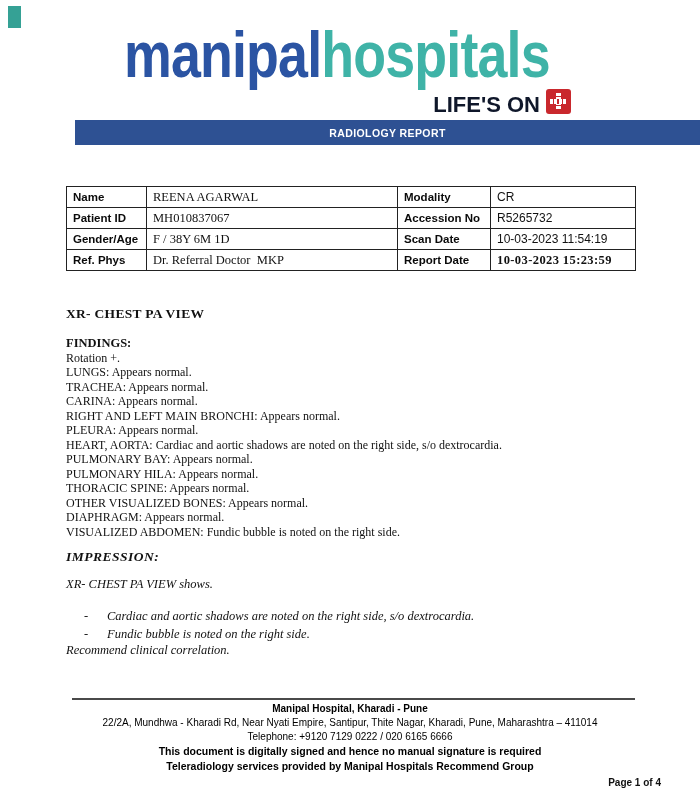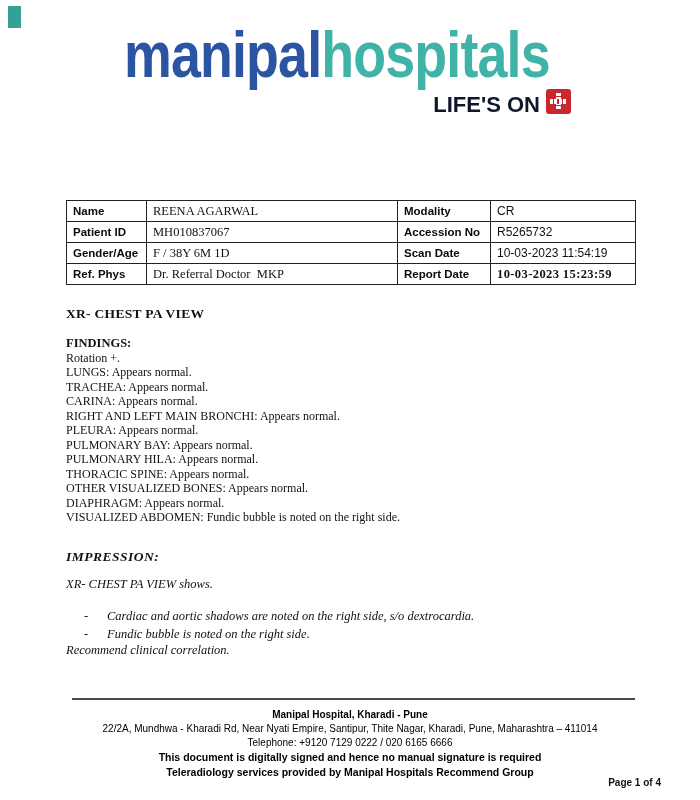--- a/index.html
+++ b/index.html
@@ -27,21 +27,21 @@
   .plus-h{position:absolute;left:4px;top:10px;width:17px;height:5px;
     background:repeating-linear-gradient(to right,#fff 0 3px,#c9282d 3px 4.5px);}
   
   .banner{
     position:absolute;left:75px;top:120px;width:625px;height:25px;background:#2e5193;
     display:flex;align-items:center;justify-content:center;
   }
   .banner span{color:#ffffff;font-size:10.5px;font-weight:700;letter-spacing:0.4px;}
   
   table.info{
-    position:absolute;left:66px;top:200px;border-collapse:collapse;table-layout:fixed;width:569px;border-radius:23px;
+    position:absolute;left:66px;top:186px;border-collapse:collapse;table-layout:fixed;width:569px;border-radius:23px;
   }
   table.info td{border:1.5px solid #222;height:20px;padding:0 0 0 6px;vertical-align:middle;overflow:hidden;white-space:pre;}
   td.lbl{font-family:"Liberation Sans",sans-serif;font-weight:700;font-size:11.5px;color:#0a0a0a;}
   td.vserif{font-family:"Liberation Serif",serif;font-size:12.5px;padding-left:9px;}
   td.vsans{font-family:"Liberation Sans",sans-serif;font-size:12px;padding-left:7px;}
   td.vserifb{font-family:"Liberation Serif",serif;font-size:12.5px;font-weight:700;letter-spacing:0.4px;padding-left:9px;}
   
   .serif{font-family:"Liberation Serif",serif;}
   .exam-title{position:absolute;left:66px;top:306px;font-size:13.5px;font-weight:700;letter-spacing:0.3px;}
   .findings{position:absolute;left:66px;top:336px;width:560px;font-size:12px;line-height:14.5px;}
@@ -49,21 +49,21 @@
   .impression-hd{position:absolute;left:66px;top:549px;font-size:13.5px;font-weight:700;letter-spacing:0.5px;font-style:italic;}
   .italic{font-style:italic;}
   .impression-intro{position:absolute;left:66px;top:577px;font-size:12.5px;}
   .bullets{position:absolute;left:84px;top:607px;width:540px;font-size:12.5px;line-height:18px;}
   .bullet{display:flex;}
   .bullet .dash{width:23px;flex:0 0 23px;}
   .impression-note{position:absolute;left:66px;top:643px;font-size:12.5px;}
   
   .footer-rule{position:absolute;left:72px;top:698px;width:563px;border-top:2px solid #4a4a4a;}
   .footer{position:absolute;left:40px;top:702px;width:620px;text-align:center;color:#000;}
-  .f-name{font-size:10px;font-weight:700;line-height:14px;margin-top:6px;}
+  .f-name{font-size:10px;font-weight:700;line-height:14px;}
   .f-addr{font-size:10px;line-height:13.5px;}
   .f-tel{font-size:10px;line-height:13.5px;}
   .f-sign{font-size:10.5px;font-weight:700;line-height:15px;margin-top:1px;}
   .f-tele{font-size:10.5px;font-weight:700;line-height:15px;}
   .page-num{position:absolute;right:67px;top:777px;font-size:10px;font-weight:700;}
 </style>
 </head>
 <body>
 
 <div class="page">
@@ -72,20 +72,23 @@
 
   <div class="logo"><span class="blue">manipal</span><span class="teal">hospitals</span></div>
 
   <div class="tagline">LIFE'S ON</div>
 
   <div class="plus-icon">
     <div class="plus-v"></div>
     <div class="plus-h"></div>
   </div>
 
+  <div class="banner">
+    <span>RADIOLOGY REPORT</span>
+  </div>
 
   <table class="info">
     <colgroup>
         <col style="width:80px">
         <col style="width:251px">
         <col style="width:93px">
         <col style="width:145px">
       </colgroup>
     <tbody>
         <tr>
@@ -118,20 +121,21 @@
   <div class="exam-title serif">XR- CHEST PA VIEW</div>
 
   <div class="findings serif">
     <div class="hd">FINDINGS:</div>
     <div>Rotation +.</div>
     <div>LUNGS: Appears normal.</div>
     <div>TRACHEA: Appears normal.</div>
     <div>CARINA: Appears normal.</div>
     <div>RIGHT AND LEFT MAIN BRONCHI: Appears normal.</div>
     <div>PLEURA: Appears normal.</div>
+    <div>HEART, AORTA: Cardiac and aortic shadows are noted on the right side, s/o dextrocardia.</div>
     <div>PULMONARY BAY: Appears normal.</div>
     <div>PULMONARY HILA: Appears normal.</div>
     <div>THORACIC SPINE: Appears normal.</div>
     <div>OTHER VISUALIZED BONES: Appears normal.</div>
     <div>DIAPHRAGM: Appears normal.</div>
     <div>VISUALIZED ABDOMEN: Fundic bubble is noted on the right side.</div>
   </div>
 
   <div class="impression-hd serif">IMPRESSION:</div>
 

